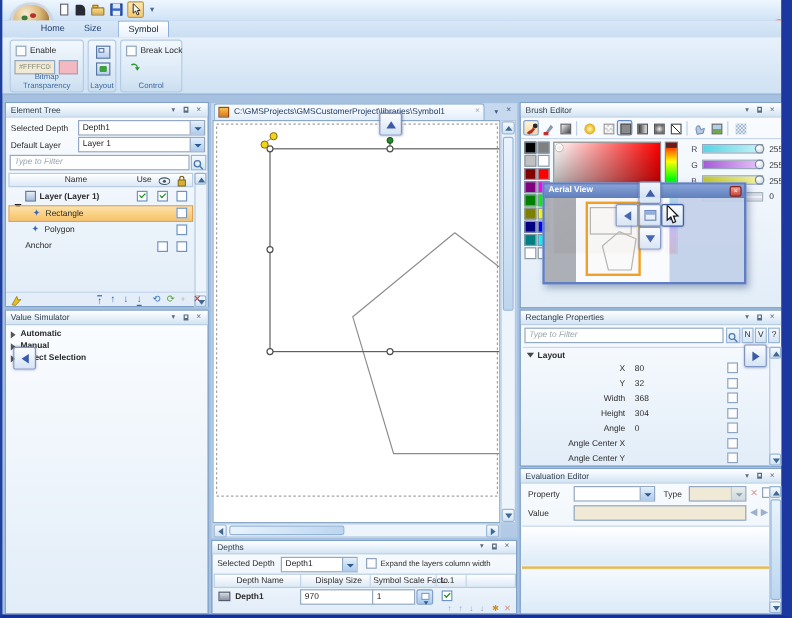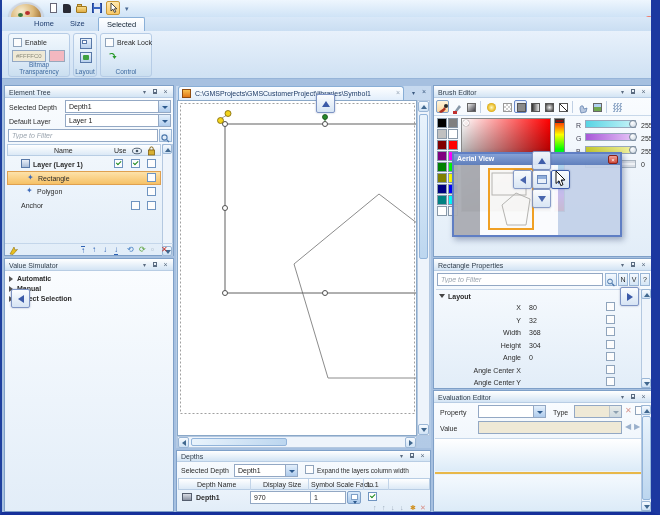--- a/index.html
+++ b/index.html
@@ -93,21 +93,21 @@
     <svg class="abs" style="left:3px;top:1px;" width="8" height="11" viewBox="0 0 8 11">
         <path d="M1 0 L1 8 L3 6.2 L4.4 9.4 L5.8 8.8 L4.4 5.8 L6.8 5.8 Z" fill="#fff" stroke="#222" stroke-width="0.8"></path>
       </svg>
   </div>
   <div class="abs tx" style="left:123px;top:4px;color:#4a6a94;">▾</div>
   <div class="abs" style="left:642px;top:16px;width:10px;height:10px;border-radius:50%;background:radial-gradient(circle at 35% 30%,#ffb0a0,#e04030 60%,#902010);"></div>
 
   <div class="abs" id="ribbontabs">
     <div class="tab" style="left:24px;">Home</div>
     <div class="tab" style="left:60px;">Size</div>
-    <div class="tab active" style="left:96px;">Selected</div>
+    <div class="tab active" style="left:96px;">Symbol</div>
   </div>
 
   <div class="abs" id="ribbon">
     <div class="rgroup" style="left:6px;width:62px;">
       <span class="cb" style="left:4px;top:4px;"></span>
       <span class="tx abs" style="left:16px;top:4px;">Enable</span>
       <input class="inp" style="left: 3px; top: 16px; width: 34px; height: 12px; background: rgb(239, 233, 214); font-style: normal; color: rgb(138, 138, 122); font-size: 6px;" readonly="" value="#FFFFC0C0">
       <span class="abs" style="left: 40px; top: 16px; width: 16px; height: 12px; border: 1px solid rgb(152, 168, 188); background: rgb(244, 184, 192);" id="transp-swatch"></span>
       <div class="rgl">Bitmap Transparency</div>
     </div>

